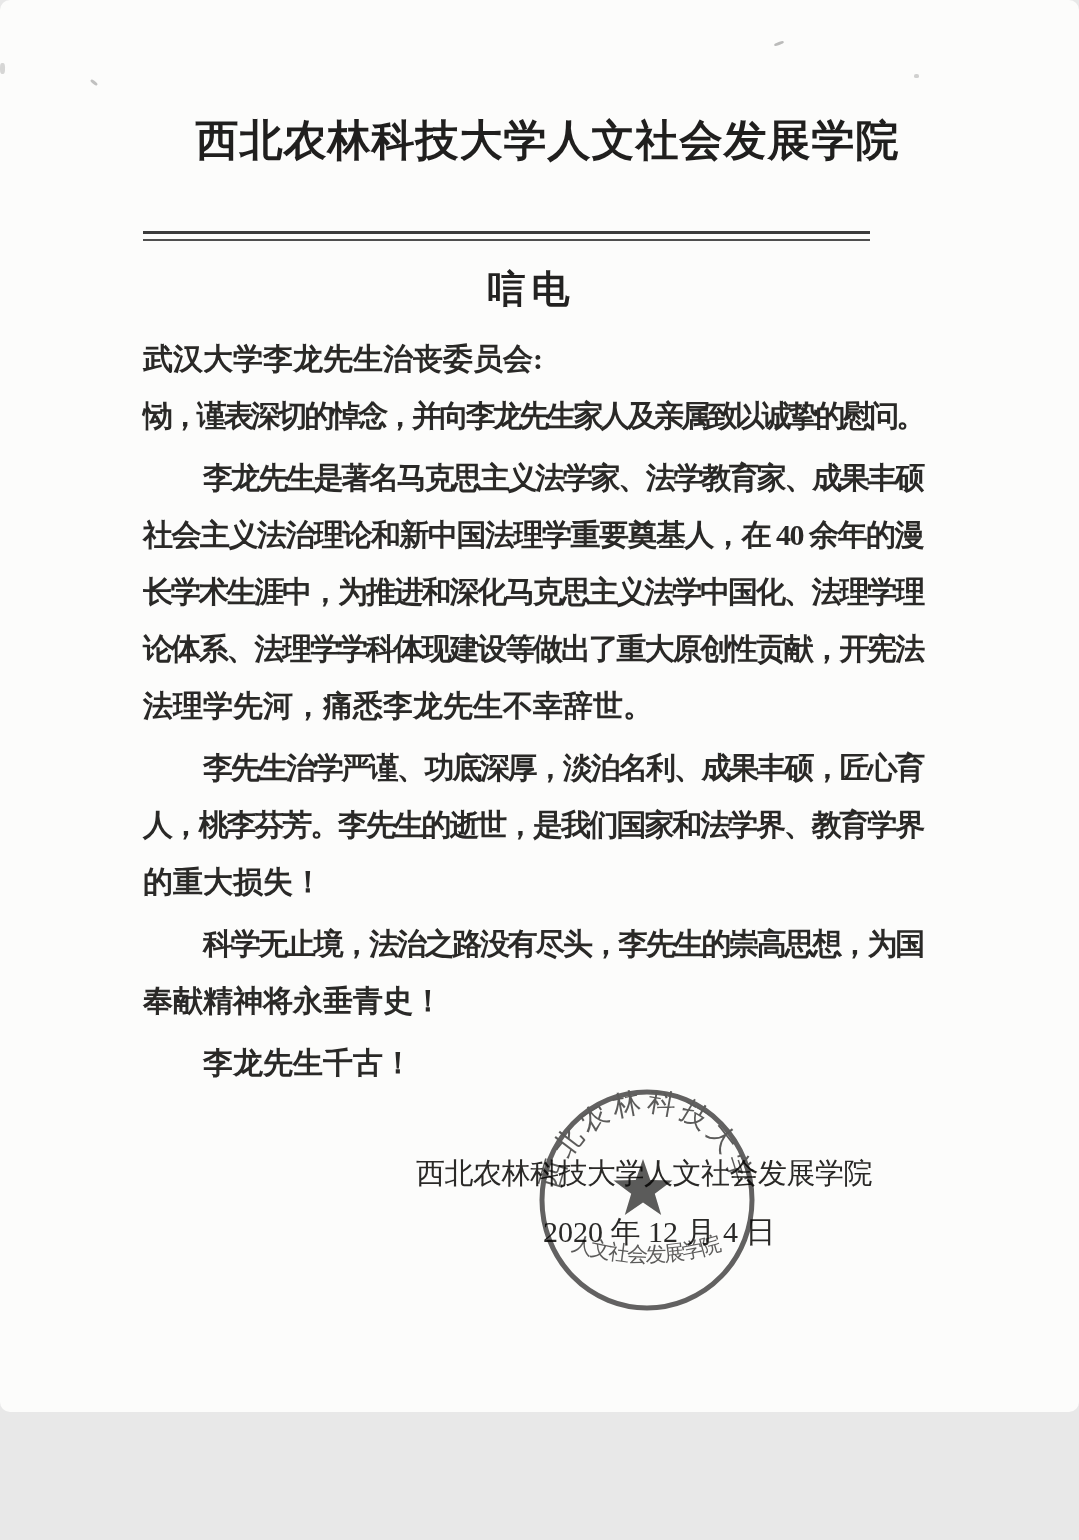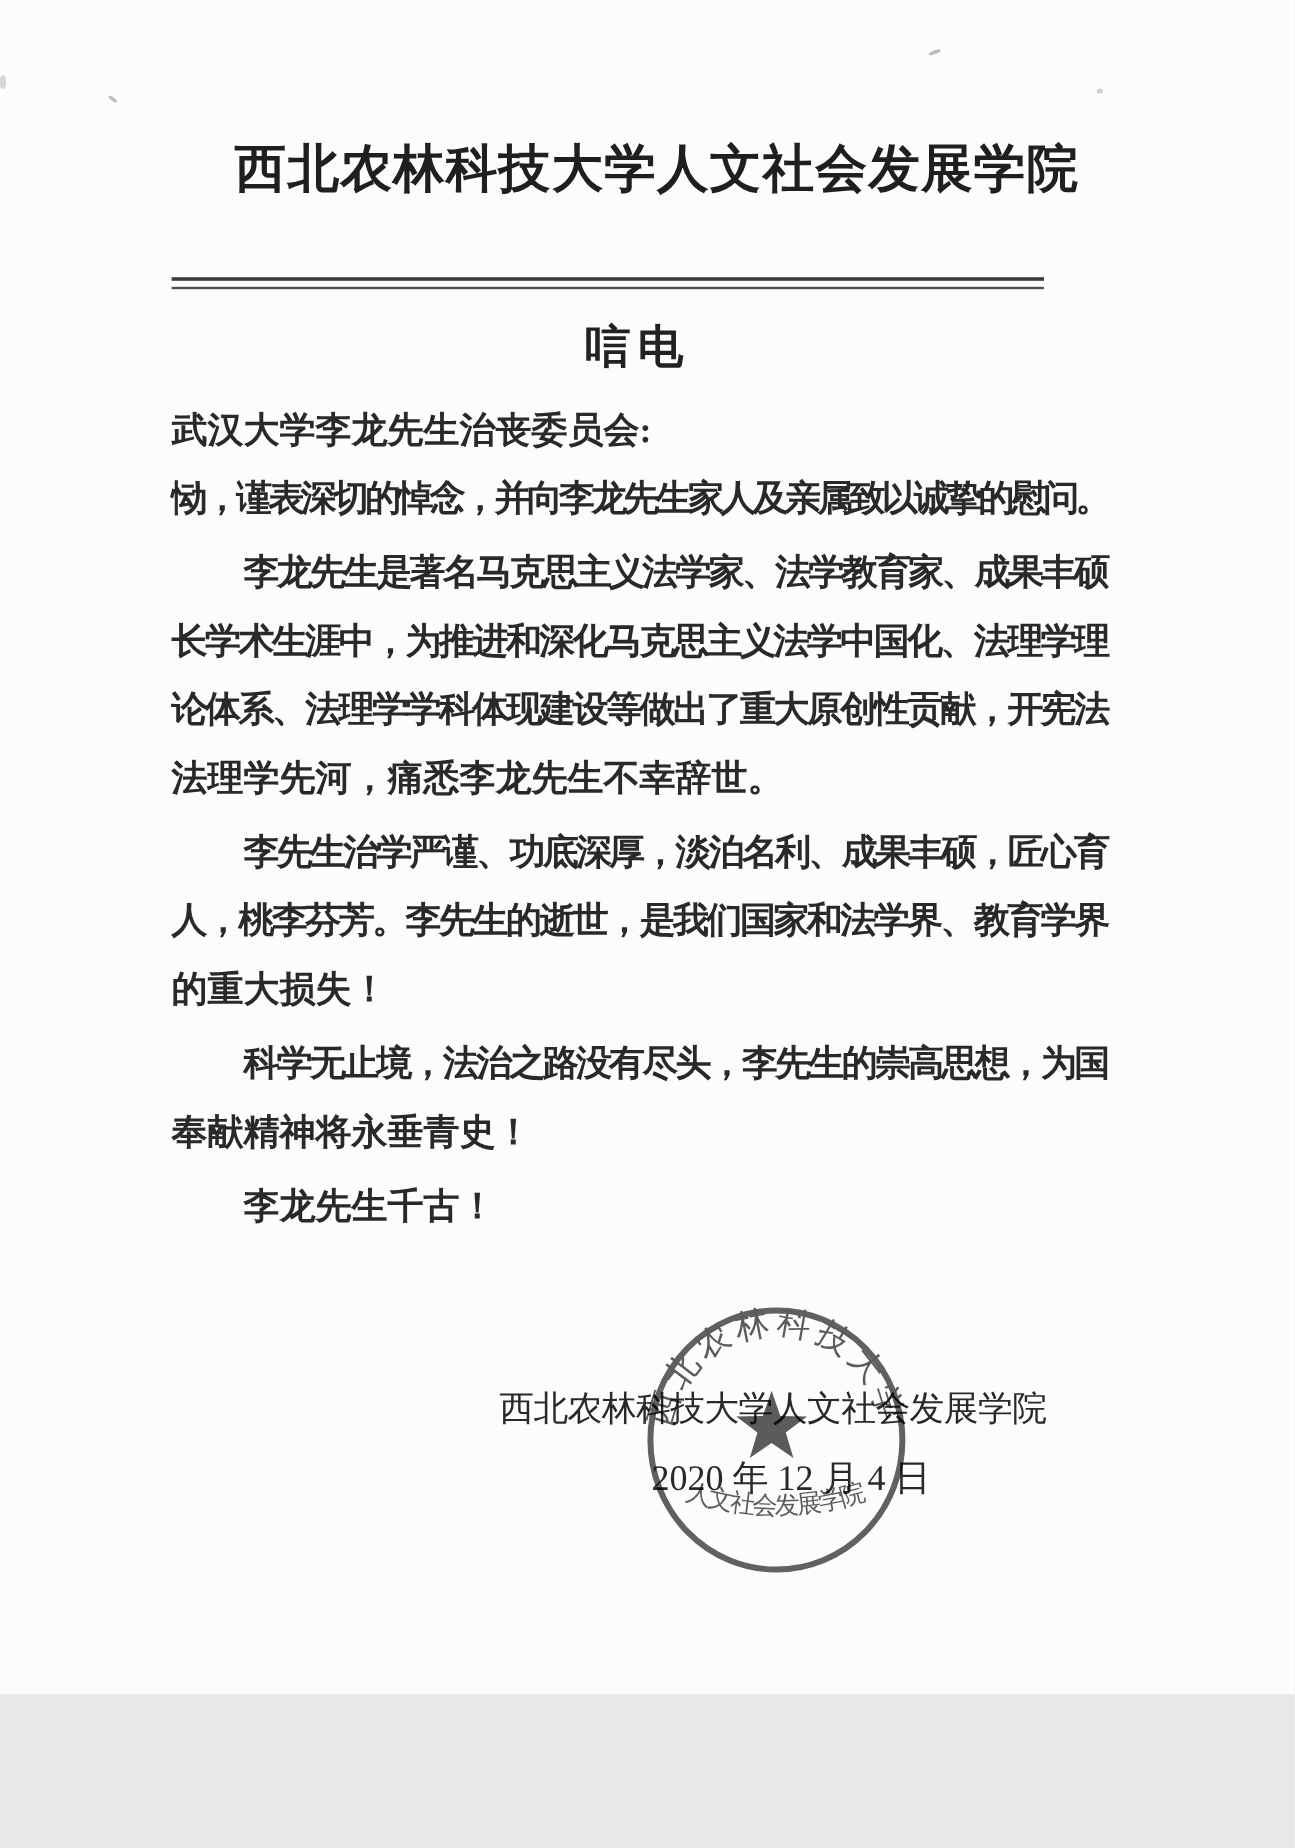--- a/index.html
+++ b/index.html
@@ -8,20 +8,21 @@
   }
   .page {
     position: relative;
     width: 1079px;
     height: 1412px;
     margin: 0 auto;
     background: #fcfcfb;
     overflow: hidden;
     font-family: "Liberation Serif", serif;
     color: #2a2927;
+    border-radius: 10px;
   }
 
   
   .header-title {
     position: absolute;
     top: 112px; left: 0;
     width: 100%;
     text-align: center;
     transform: translateX(8px);
     font-family: "Liberation Sans", sans-serif;
@@ -122,20 +123,21 @@
   <div class="header-title">西北农林科技大学人文社会发展学院</div>
   <div class="rule rule-a"></div>
   <div class="rule rule-b"></div>
 
   <div class="doc-title">唁电</div>
 
   <div class="body-text">
       <div class="bline"><span class="ltxt">武汉大学李龙先生治丧委员会:</span></div>
       <div class="bline"><span class="ltxt" style="letter-spacing: -3.1px;">恸，谨表深切的悼念，并向李龙先生家人及亲属致以诚挚的慰问。</span></div>
       <div class="bline ind para"><span class="ltxt" style="letter-spacing: -2.31px;">李龙先生是著名马克思主义法学家、法学教育家、成果丰硕</span></div>
+      <div class="bline"><span class="ltxt" style="letter-spacing: -1.5px;">社会主义法治理论和新中国法理学重要奠基人，在 40 余年的漫</span></div>
       <div class="bline"><span class="ltxt" style="letter-spacing: -2.14px;">长学术生涯中，为推进和深化马克思主义法学中国化、法理学理</span></div>
       <div class="bline"><span class="ltxt" style="letter-spacing: -2.14px;">论体系、法理学学科体现建设等做出了重大原创性贡献，开宪法</span></div>
       <div class="bline"><span class="ltxt">法理学先河，痛悉李龙先生不幸辞世。</span></div>
       <div class="bline ind para"><span class="ltxt" style="letter-spacing: -2.31px;">李先生治学严谨、功底深厚，淡泊名利、成果丰硕，匠心育</span></div>
       <div class="bline"><span class="ltxt" style="letter-spacing: -2.14px;">人，桃李芬芳。李先生的逝世，是我们国家和法学界、教育学界</span></div>
       <div class="bline"><span class="ltxt">的重大损失！</span></div>
       <div class="bline ind para"><span class="ltxt" style="letter-spacing: -2.31px;">科学无止境，法治之路没有尽头，李先生的崇高思想，为国</span></div>
       <div class="bline"><span class="ltxt">奉献精神将永垂青史！</span></div>
       <div class="bline ind para"><span class="ltxt">李龙先生千古！</span></div>
     </div>

